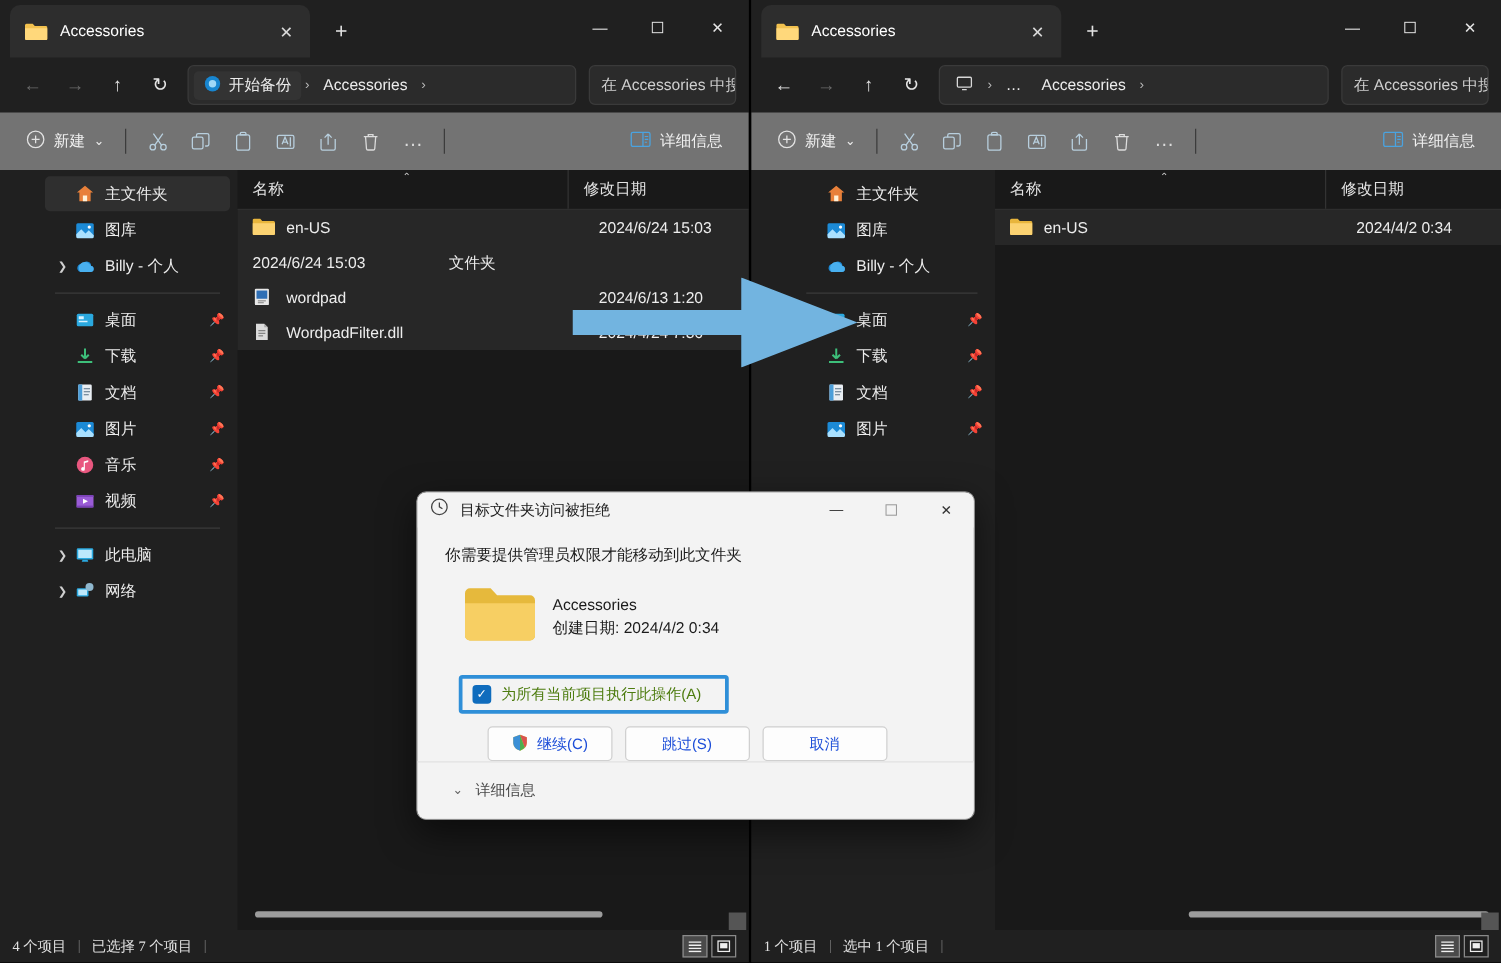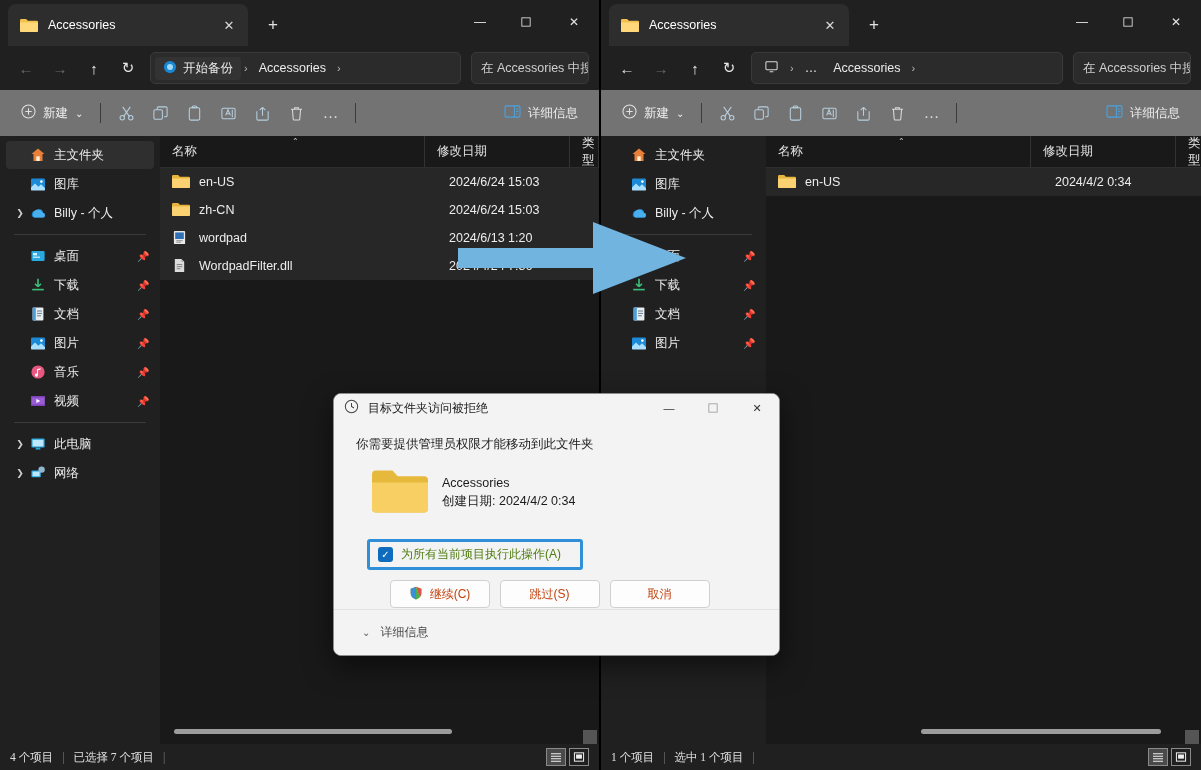--- a/index.html
+++ b/index.html
@@ -115,21 +115,21 @@
     padding: 6px 9px; border-radius: 5px;
     color: #efefef; font-size: 12.5px; white-space: nowrap;
   }
 
   
   .wbody { flex: 1 1 auto; display: flex; min-height: 0; position: relative; }
 
   .sidebar {
     flex: 0 0 160px; width: 160px;
     background: #202020; padding-top: 4px;
-    overflow: hidden; position: relative;
+    overflow: hidden; position: relative; margin-left: 30px;
   }
   #win-right .sidebar { flex: 0 0 165px; width: 165px; }
   .navitem {
     height: 28px; display: flex; align-items: center;
     margin: 1px 6px; padding-left: 6px; border-radius: 4px;
     color: #ececec; font-size: 12.5px; white-space: nowrap;
   }
   .navitem.sel { background: #2f2f2f; }
   .chev {
     flex: 0 0 16px; width: 16px; text-align: center;
@@ -248,21 +248,21 @@
   }
   .dlg-check-label { color: #4d7c0f; font-size: 12px; white-space: nowrap; }
   .dlg-buttons {
     display: flex; gap: 10px; justify-content: center;
     margin-top: 10px; padding-right: 14px;
   }
   .dbtn {
     min-width: 100px; height: 28px; padding: 0 14px;
     background: #fdfdfd; border: 1px solid #d0d0d0; border-radius: 4px;
     display: flex; align-items: center; justify-content: center; gap: 7px;
-    color: #c2410c; font-size: 12px; white-space: nowrap;
+    color: #1d4ed8; font-size: 12px; white-space: nowrap;
   }
   .dlg-footer {
     flex: 0 0 46px; border-top: 1px solid #e2e2e2;
     background: #f3f3f3; display: flex; align-items: center;
     padding-left: 28px; gap: 10px;
   }
   .dlg-footer .fchev { color: #606060; font-size: 10px; }
   .dlg-footer-label { color: #4a4a4a; font-size: 12px; }
 </style>
 </head>
@@ -537,29 +537,20 @@
                 <path d="M0 4.6h18v8.2A1.2 1.2 0 0116.8 14H1.2A1.2 1.2 0 010 12.8z" fill="#fbd271"></path>
               </svg>
           </span>
           <span>en-US</span>
         </span>
         <span class="fr-date">2024/6/24 15:03</span>
         <span class="fr-type">文件夹</span>
       </div>
 
       <div class="filerow selected">
-        <span class="fr-name">
-          <span class="fr-ico">
-            <svg viewBox="0 0 18 15" width="18" height="15">
-                <path d="M0 2.2A1.2 1.2 0 011.2 1h5l1.6 1.7h9A1.2 1.2 0 0118 3.9v9A1.2 1.2 0 0116.8 14H1.2A1.2 1.2 0 010 12.8z" fill="#e8b53c"></path>
-                <path d="M0 4.6h18v8.2A1.2 1.2 0 0116.8 14H1.2A1.2 1.2 0 010 12.8z" fill="#fbd271"></path>
-              </svg>
-          </span>
-          <span>zh-CN</span>
-        </span>
         <span class="fr-date">2024/6/24 15:03</span>
         <span class="fr-type">文件夹</span>
       </div>
 
       <div class="filerow selected">
         <span class="fr-name">
           <span class="fr-ico">
             <svg viewBox="0 0 16 16" width="15" height="15">
                 <rect x="2" y="1" width="12" height="14" rx="1" fill="#e8e8e8"></rect>
                 <rect x="3.4" y="2.6" width="9.2" height="7" fill="#2f6fb5"></rect>

